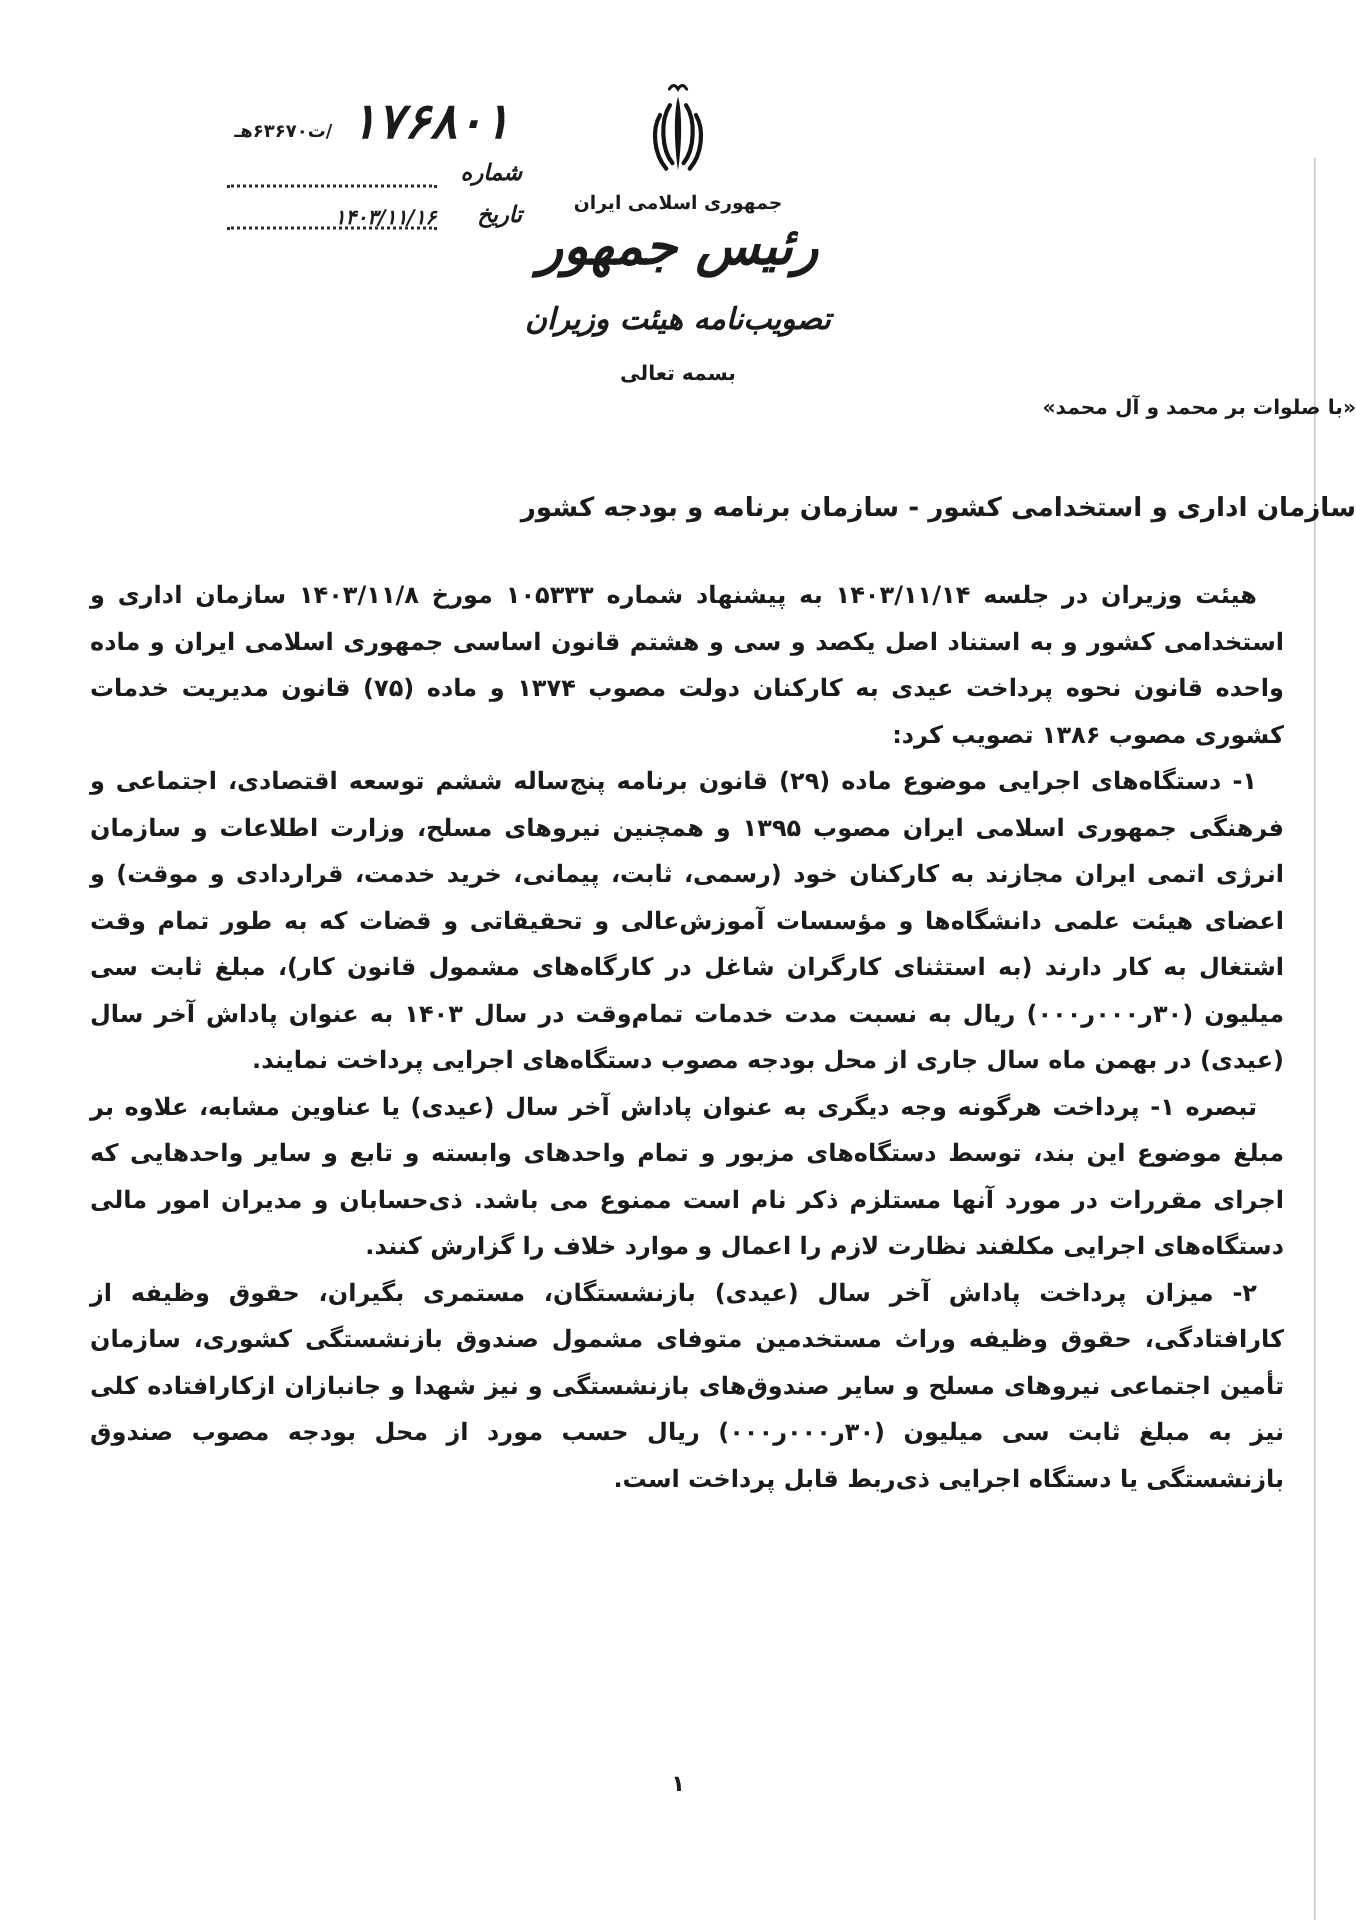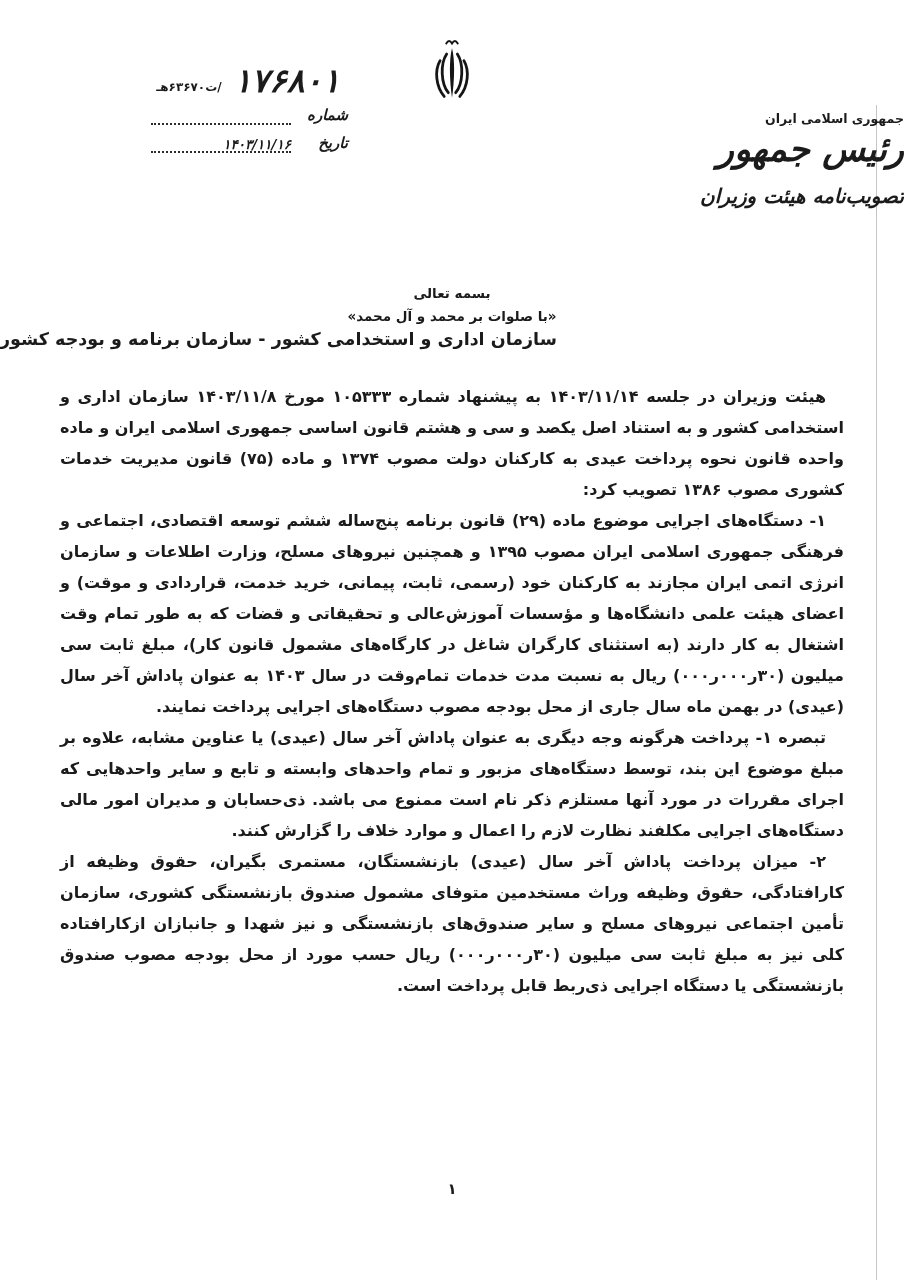--- a/index.html
+++ b/index.html
@@ -78,22 +78,23 @@
     font-weight: bold;
     font-style: italic;
     display: inline-block;
     line-height: 17px;
     white-space: nowrap;
   }
 
   
   .head {
     position: absolute;
-    top: 36px;
-    left: 0; right: 0;
+    top: 52px;
+    left: 0; right: 0;
+    text-align: center;
     direction: rtl;
   }
   .emblem { display: block; margin: 0 auto; }
   .country {
     font-size: 12.5px;
     font-weight: bold;
     margin-top: 1px;
     letter-spacing: 1px;
   }
   .president {
@@ -110,38 +111,38 @@
     margin-top: 15px;
   }
 
   .bismillah-wrap {
     position: absolute;
     top: 241px;
     left: 0; right: 0;
     text-align: center;
     direction: rtl;
   }
-  .bismillah { font-size: 13.5px; font-weight: bold; margin-top: 44px; }
-  .salawat { font-size: 13.5px; font-weight: bold; margin-top: 7px; }
+  .bismillah { font-size: 13.5px; font-weight: bold; }
+  .salawat { font-size: 13.5px; font-weight: bold; margin-top: 7px; text-align: right; }
 
   .addressee {
     position: absolute;
     top: 329px;
     left: 0; right: 0;
-    text-align: left;
+    text-align: right;
     direction: rtl;
     font-size: 17.5px;
     font-weight: bold;
   }
 
   
   .body-text {
     position: absolute;
     top: 381px;
-    right: 60px;
+    right: 48px;
     left: 60px;
     direction: rtl;
     text-align: justify;
     font-size: 16px;
     font-weight: bold;
     line-height: 31px;
   }
   .body-text p {
     margin: 0;
     text-indent: 18px;

